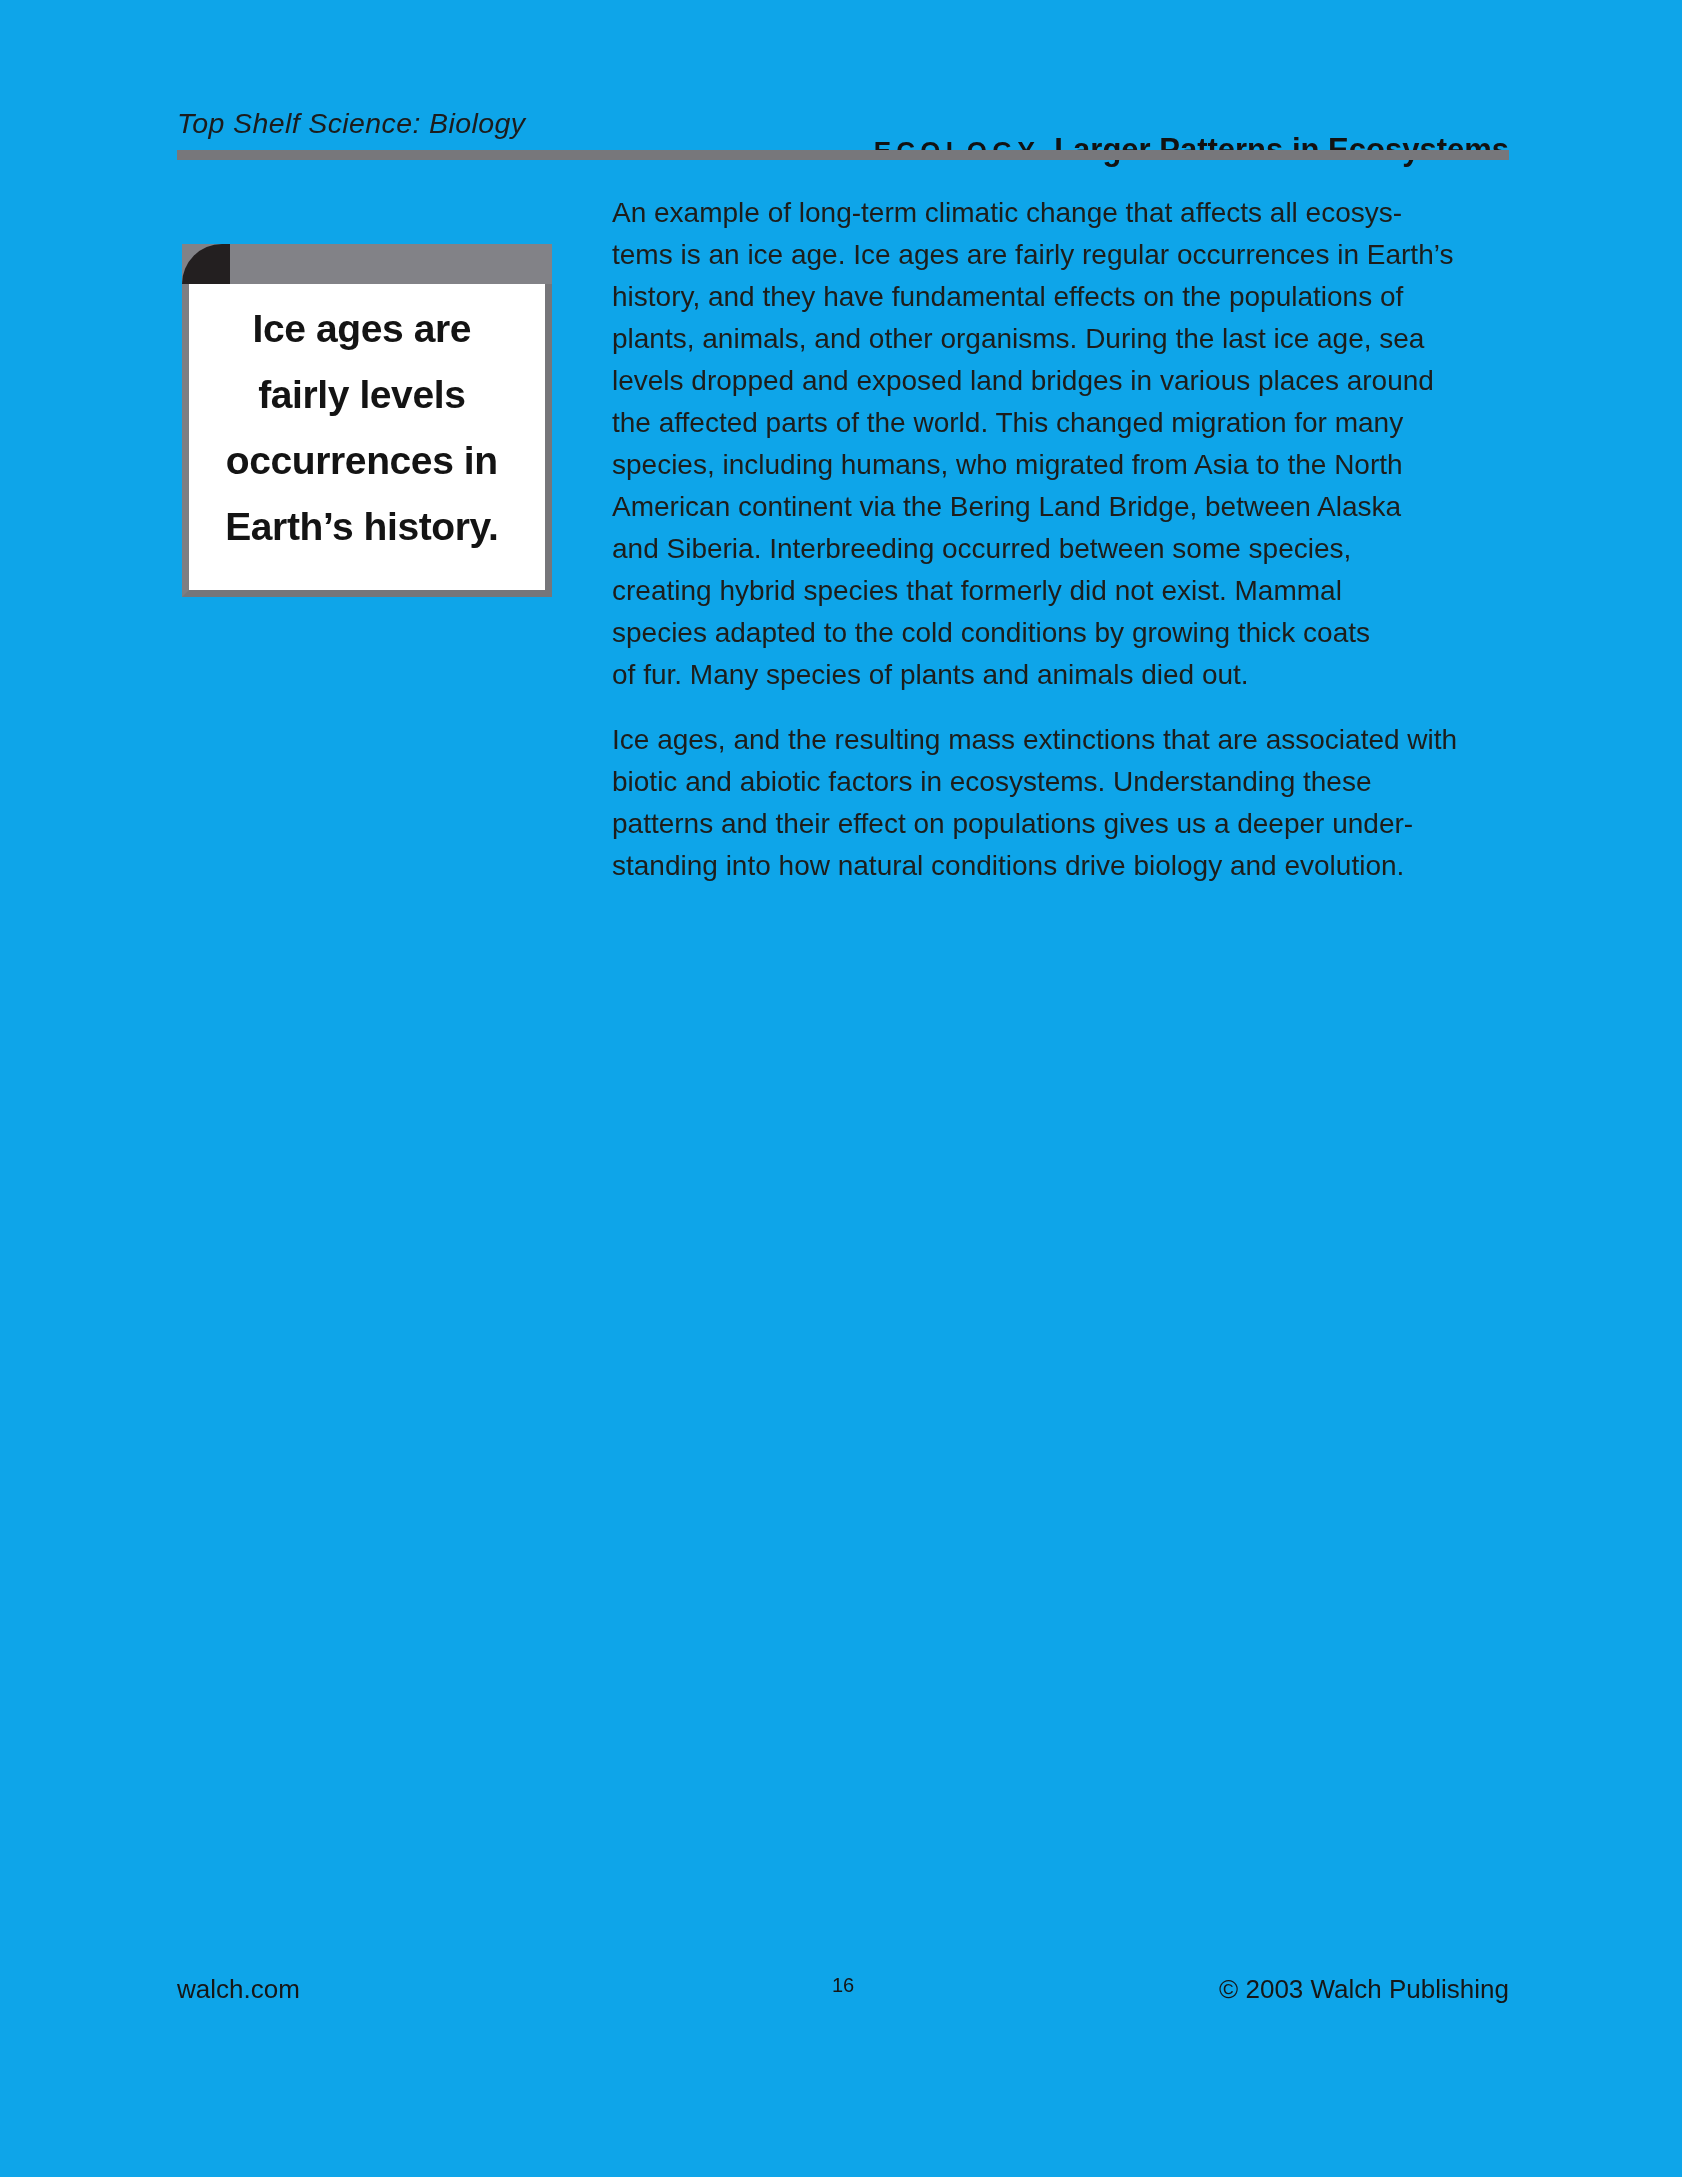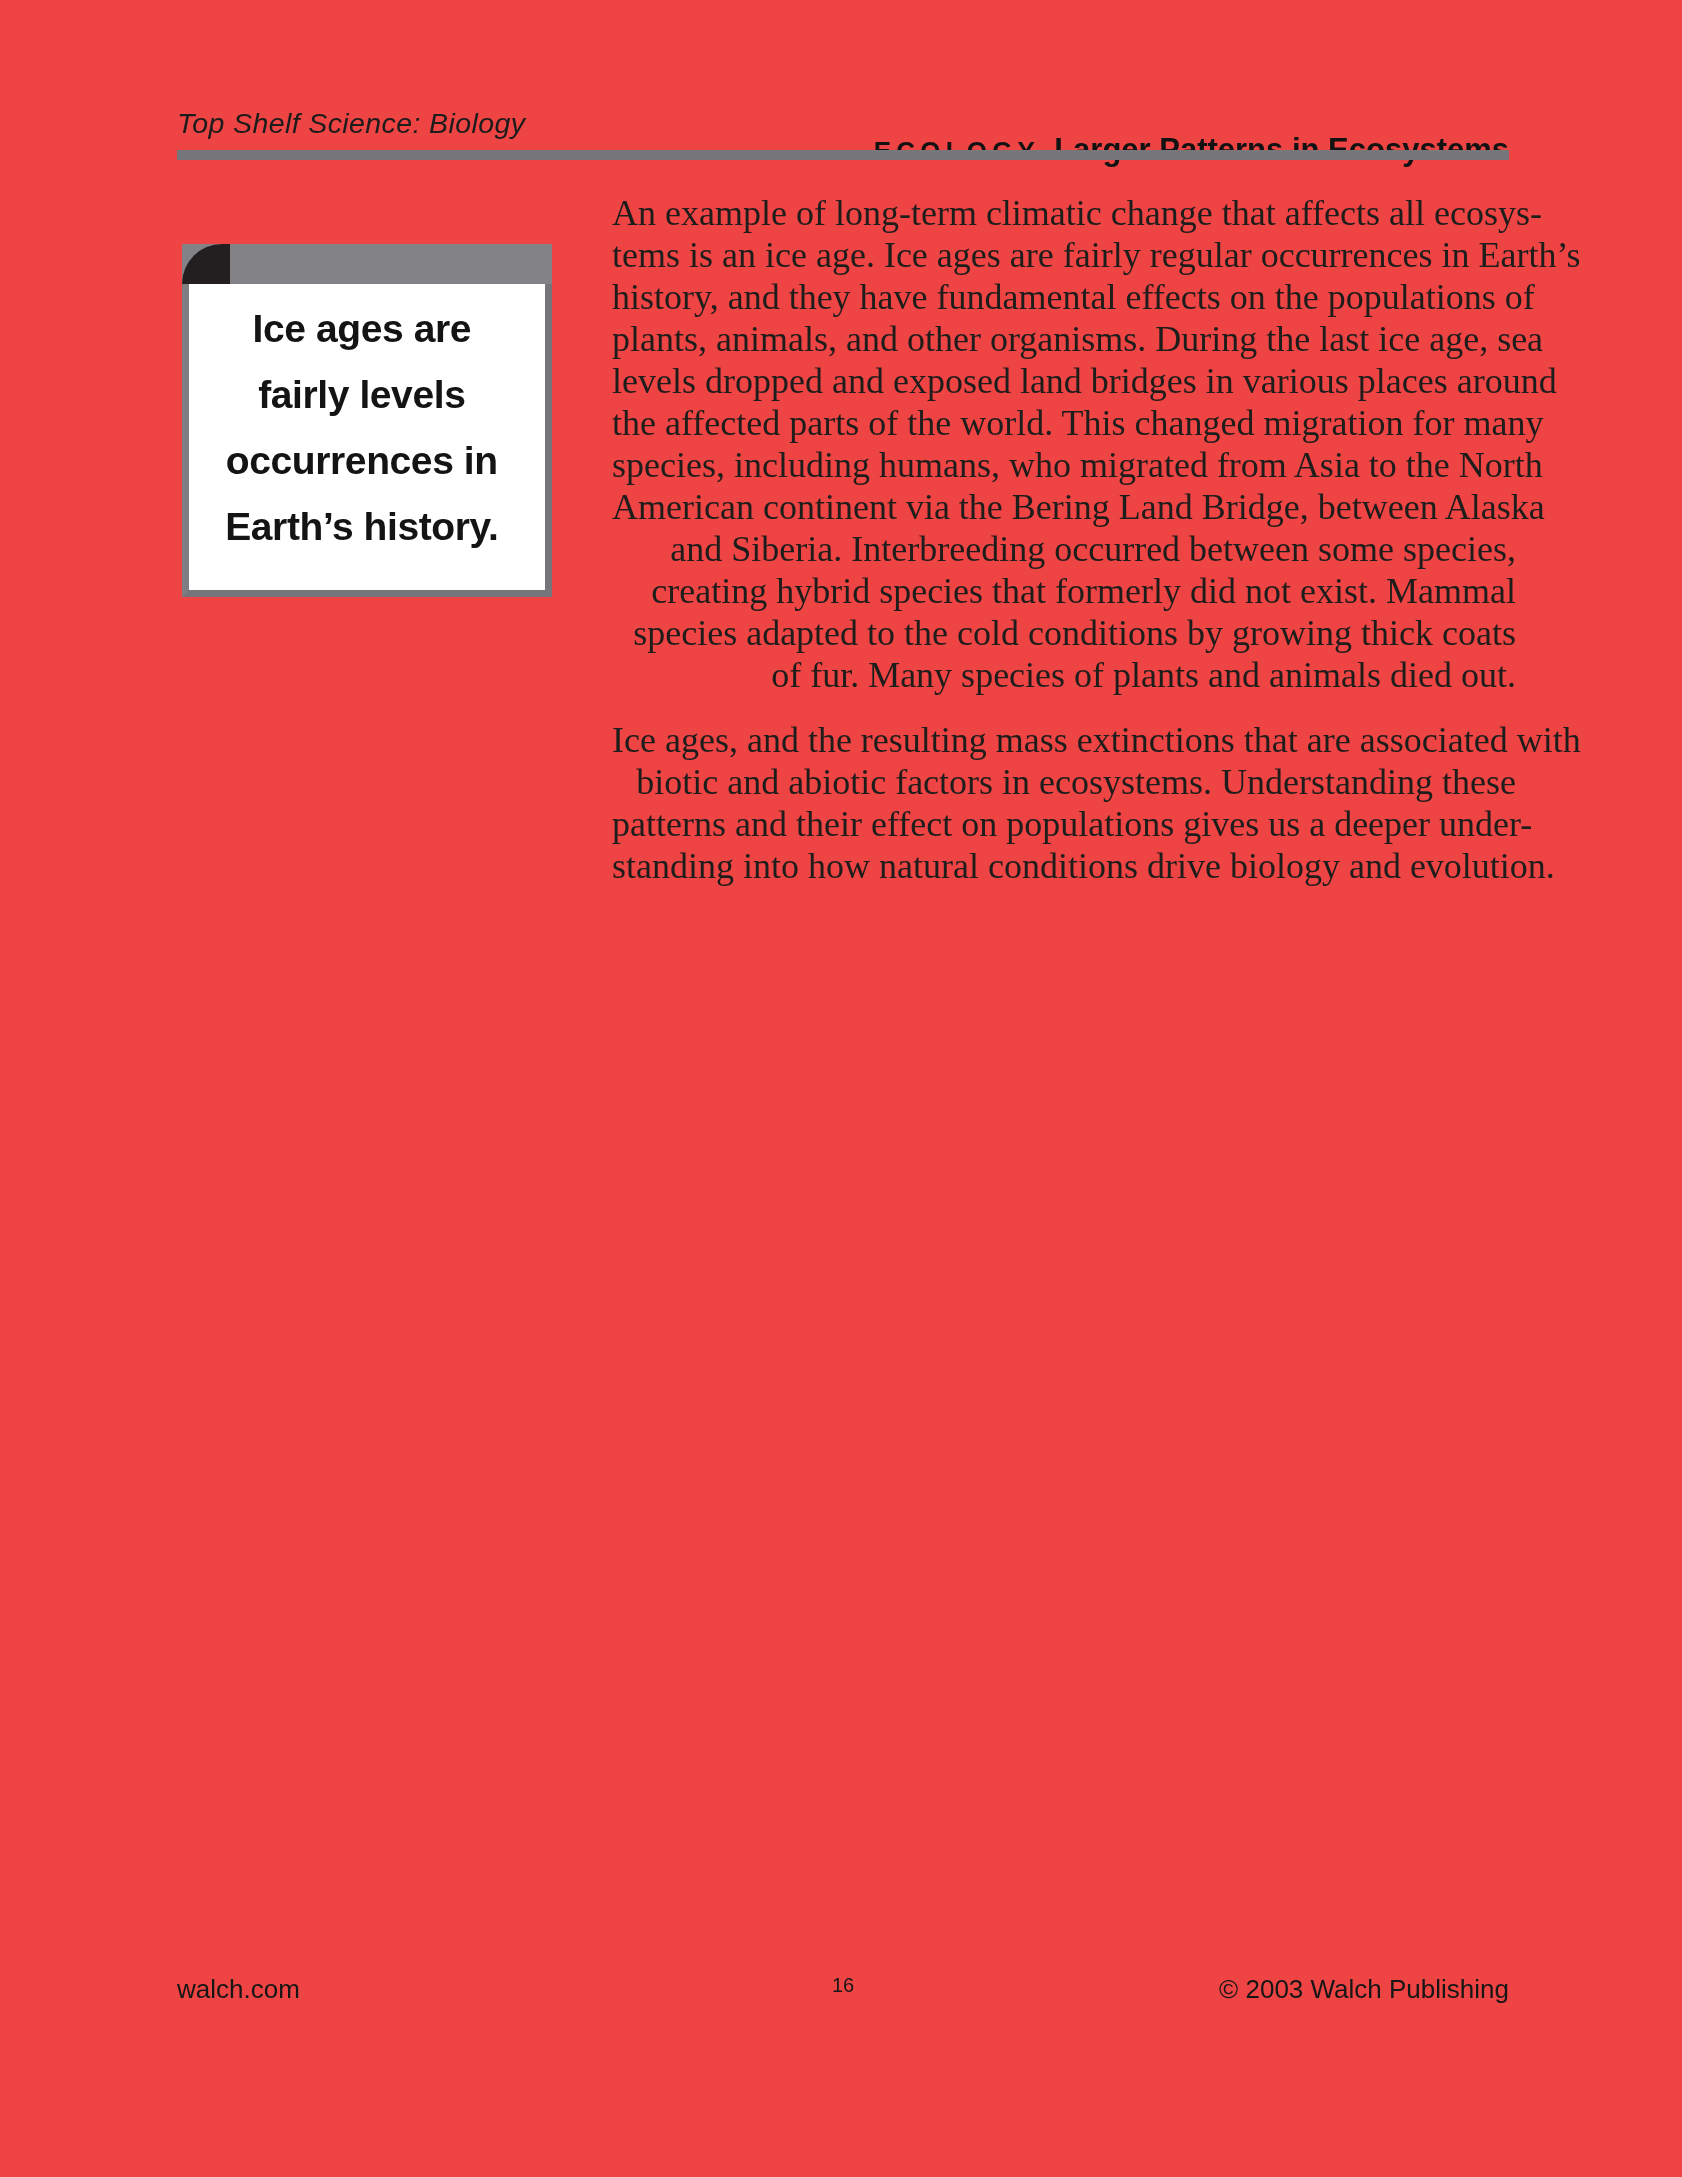--- a/index.html
+++ b/index.html
@@ -1,21 +1,21 @@
 <!DOCTYPE html>
 <html style="font-size:14px"><head>
 <meta charset="utf-8">
 <style>
   * { margin: 0; padding: 0; box-sizing: border-box; }
   html, body { background: #ffffff; }
   .page {
     position: relative;
     width: 1683px;
     height: 2177px;
-    background: #ef4444;
+    background: #0ea5e9;
     font-family: "Liberation Sans", sans-serif;
     overflow: hidden;
   }
 
   
   .header-left {
     position: absolute;
     left: 177px;
     top: 107px;
     font-style: italic;
@@ -98,26 +98,25 @@
   }
 
   
   .body-col {
     position: absolute;
     left: 612px;
     top: 192px;
     width: 904px;
   }
   .paragraph .line {
-    font-family: Liberation Serif, serif;
-    font-size: 36px;
+    font-family: Liberation Sans, sans-serif;
+    font-size: 28px;
     line-height: 42px;
     color: #1d1d1b;
     white-space: nowrap;
-    text-align: right;
   }
   .paragraph + .paragraph { margin-top: 22.5px; }
 
   
   .footer {
     position: absolute;
     left: 177px;
     top: 1974px;
     width: 1332px;
     height: 31px;

